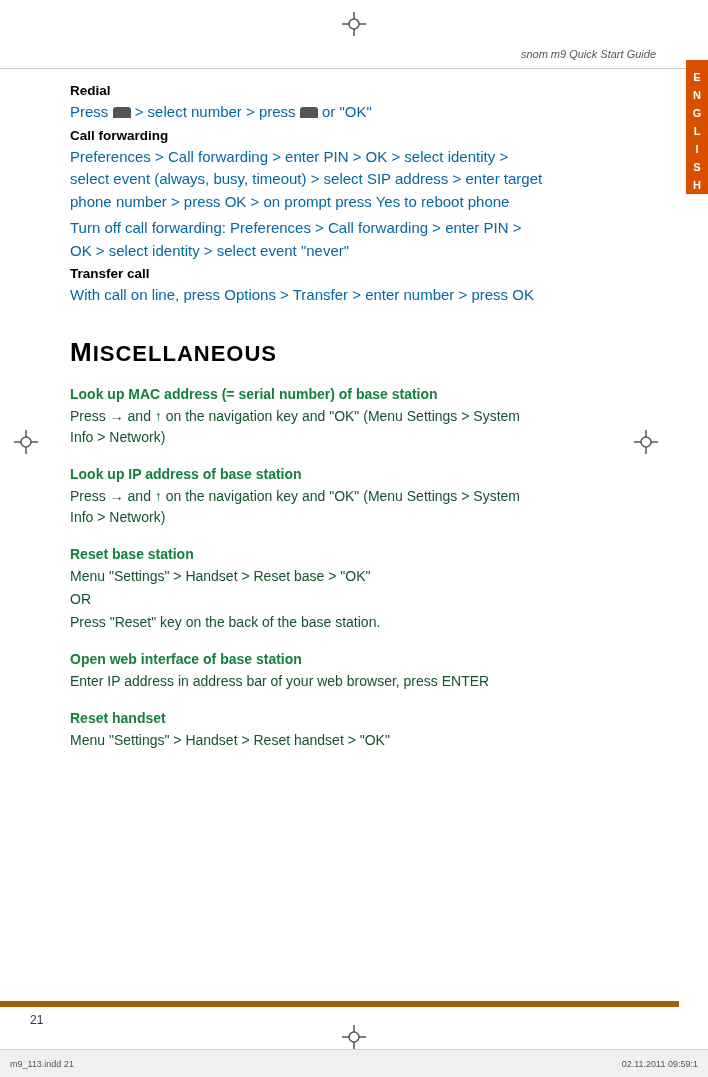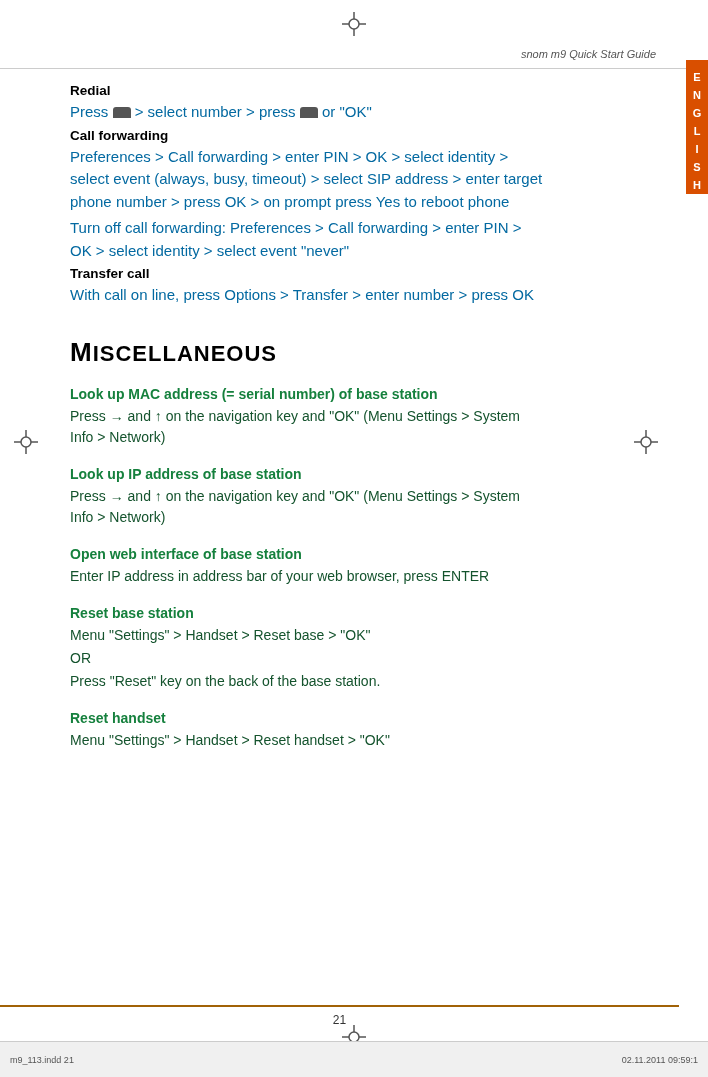--- a/index.html
+++ b/index.html
@@ -132,38 +132,38 @@
       line-height: 1.5;
       margin-bottom: 2px;
     }
 
     
     .page-footer {
       position: absolute;
       bottom: 50px;
       left: 0;
       right: 29px;
-      border-top: 2px solid #a16207;
+      border-top: 6px solid #a16207;
       display: flex;
-      justify-content: center;
+      justify-content: flex-start;
       padding: 6px 30px 0 30px;
     }
 
     .page-number {
       font-size: 12px;
       color: #333;
     }
 
     
     .bottom-bar {
       position: absolute;
       bottom: 0;
       left: 0;
       right: 0;
-      height: 36px;
+      height: 28px;
       background: #f0f0f0;
       display: flex;
       align-items: center;
       justify-content: space-between;
       padding: 0 10px;
       border-top: 1px solid #ccc;
     }
 
     .bottom-bar-text {
       font-size: 9px;
@@ -263,34 +263,34 @@
 
     <div>
       <div class="misc-section-heading">Look up IP address of base station</div>
       <div class="misc-section-text">
         Press → and ↑ on the navigation key and "OK" (Menu Settings &gt; System<br>
         Info &gt; Network)
       </div>
     </div>
 
     <div>
+      <div class="misc-section-heading">Reset base station</div>
+      <div class="misc-section-text">
+        Menu "Settings"  &gt;  Handset  &gt;  Reset base &gt;  "OK"
+      </div>
+      <div class="misc-section-text">OR</div>
+      <div class="misc-section-text">
+        Press "Reset" key on the back of the base station.
+      </div>
+    </div>
+
+    <div>
       <div class="misc-section-heading">Open web interface of base station</div>
       <div class="misc-section-text">
         Enter IP address in address bar of your web browser, press ENTER
-      </div>
-    </div>
-
-    <div>
-      <div class="misc-section-heading">Reset base station</div>
-      <div class="misc-section-text">
-        Menu "Settings"  &gt;  Handset  &gt;  Reset base &gt;  "OK"
-      </div>
-      <div class="misc-section-text">OR</div>
-      <div class="misc-section-text">
-        Press "Reset" key on the back of the base station.
       </div>
     </div>
 
     <div>
       <div class="misc-section-heading">Reset handset</div>
       <div class="misc-section-text">
         Menu "Settings"  &gt;  Handset  &gt;  Reset handset &gt;  "OK"
       </div>
     </div>
 

